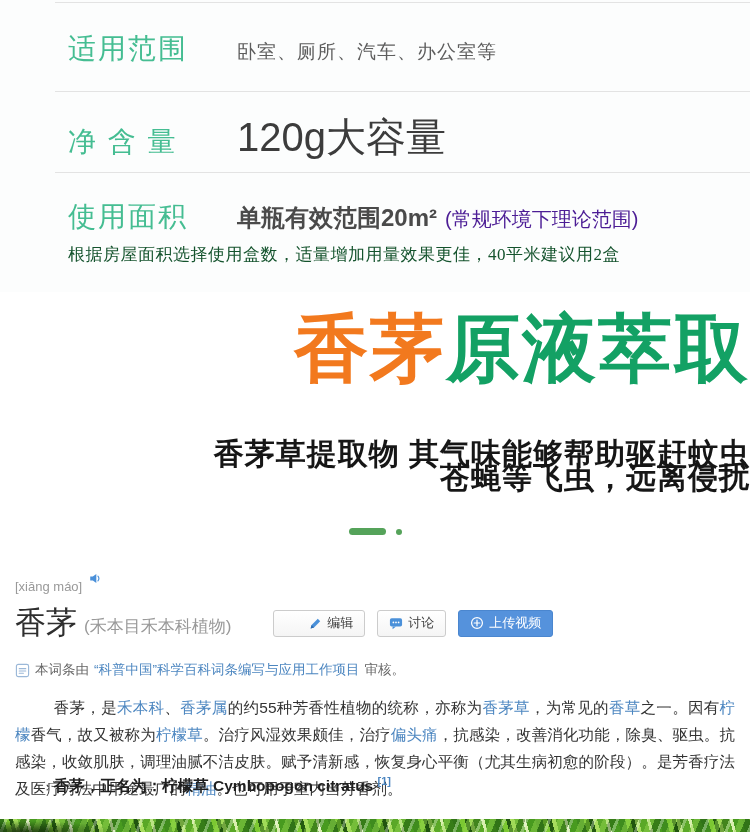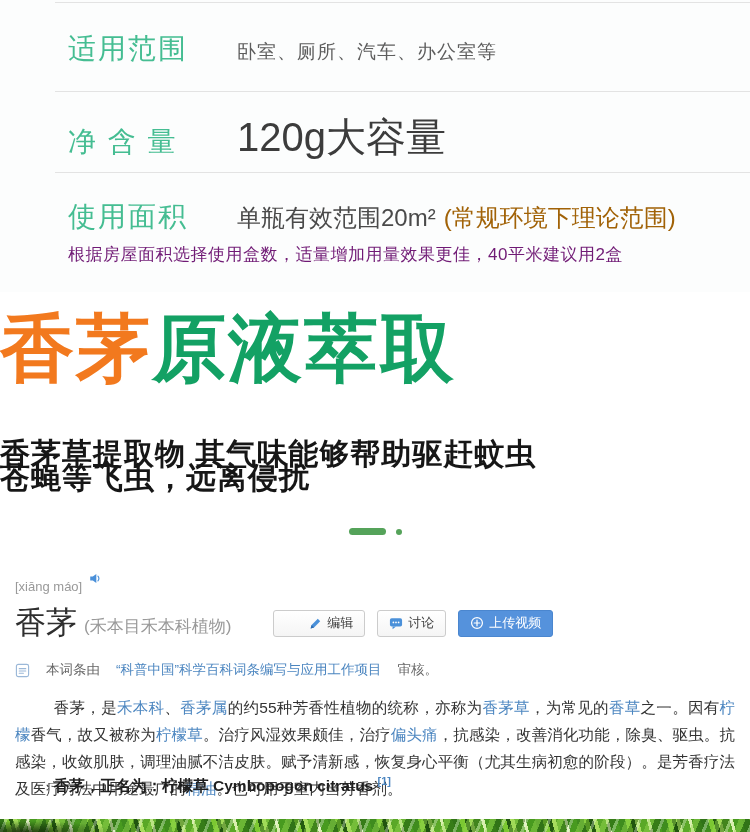--- a/index.html
+++ b/index.html
@@ -13,26 +13,26 @@
   .spec-divider.d0 { top:2px; }
   .spec-divider.d1 { top:91px; }
   .spec-divider.d2 { top:172px; }
   .spec-row { position:absolute; left:68px; right:15px; display:flex; align-items:baseline; }
   .spec-row.r1 { top:30px; }
   .spec-row.r2 { top:110px; }
   .spec-row.r3 { top:198px; }
   .spec-label { flex:none; width:169px; font-size:28px; letter-spacing:2px; color:var(--label-green,#45bd92); }
   .spec-value { font-size:19px; color:var(--text-gray,#5d5d5d); letter-spacing:1px; }
   .spec-value.big { font-size:40px; color:#3c3c3c; letter-spacing:0; }
-  .spec-value.mid { font-size:24px; color:#4a4a4a; letter-spacing:0; }
-  .spec-note { font-size:24px; color:#a16207; margin-left:8px; }
-  .spec-tip { position:absolute; left:68px; top:243px; font-size:17px; color:#701a75; letter-spacing:.5px; }
+  .spec-value.mid { font-size:24px; color:#4a4a4a; letter-spacing:0;font-weight:bold; }
+  .spec-note { font-size:20px; color:#4c1d95; margin-left:8px; }
+  .spec-tip { position:absolute; left:68px; top:243px; font-size:17px; color:#14532d; letter-spacing:.5px;font-family:Liberation Serif, serif; }
 
   
-  .hero { position:absolute; top:300px; left:0; right:0; height:275px; text-align:left; }
+  .hero { position:absolute; top:300px; left:0; right:0; height:275px; text-align:right; }
   .hero-title { position:absolute; top:6px; left:0; right:0; font-size:74px; font-weight:bold; letter-spacing:2px; line-height:1.15; }
   .t-orange { color:var(--title-orange,#f2791e); }
   .t-green  { color:var(--title-green,#13a164); }
   .hero-sub { position:absolute; left:0; right:0; font-size:30px; font-weight:bold; color:#161616; letter-spacing:1px; }
   .hero-sub.s1 { top:110px;margin-top:24px; }
   .hero-sub.s2 { top:158px; }
   .hero-divider { position:absolute; top:228px; left:0; right:0; display:flex; justify-content:center; align-items:center; }
   .hero-divider .dash { width:37px; height:7px; border-radius:4px; background:var(--dash-green,#55a35a); }
   .hero-divider .dot  { width:6px; height:6px; border-radius:50%; background:var(--dash-green,#55a35a); margin-left:10px; }
 
@@ -42,21 +42,21 @@
   .speaker { display:inline-block; position:relative; top:-6px; margin-left:3px; }
   .title-row { position:absolute; top:24px; left:0; right:0; display:flex; align-items:center; }
   .b-title { font-size:31px; color:#2e2e2e; }
   .b-subtitle { font-size:17px; color:var(--muted-gray,#999); margin-left:7px; position:relative; top:3px; }
   .btn { display:flex; align-items:center; gap:5px; height:27px; padding:0 11px; border:1px solid #cccccc; border-radius:3px;
          background:linear-gradient(#ffffff,#f5f5f5); font-size:13px; color:#404040; cursor:pointer;
          font-family:"Liberation Sans","DejaVu Sans",sans-serif; }
   .btn.edit { margin-left:42px;padding-left:35px; }
   .btn + .btn { margin-left:12px;text-align:right; }
   .btn.upload { background:var(--button-blue,#5592dc); border-color:#4a86cf; color:#fff; }
-  .review-row { position:absolute; top:83px; left:0; right:0; font-size:13.5px; color:#666; display:flex; align-items:center; gap:16px; }
+  .review-row { position:absolute; top:83px; left:0; right:0; font-size:13.5px; color:#666; display:flex; align-items:center; gap:5px; }
   .review-link { color:var(--link-blue,#4c86c0); text-decoration:none; cursor:pointer; }
   .para { position:absolute; top:116px; left:0; width:720px; font-size:15.5px; line-height:27px; color:#333;
           text-align:justify; text-indent:2.5em; }
   .para .seg-link, .footnote .seg-link { color:var(--link-blue,#4c86c0); cursor:pointer; }
   .footnote { position:absolute; top:197px; left:0; right:0; font-size:15.5px; font-weight:bold; color:#1f1f1f; padding-left:2.5em; }
   .footnote sup { font-size:11px; font-weight:bold; }
 
   
   .grass-strip { position:absolute; top:819px; left:0; right:0; height:13px;
     background:

